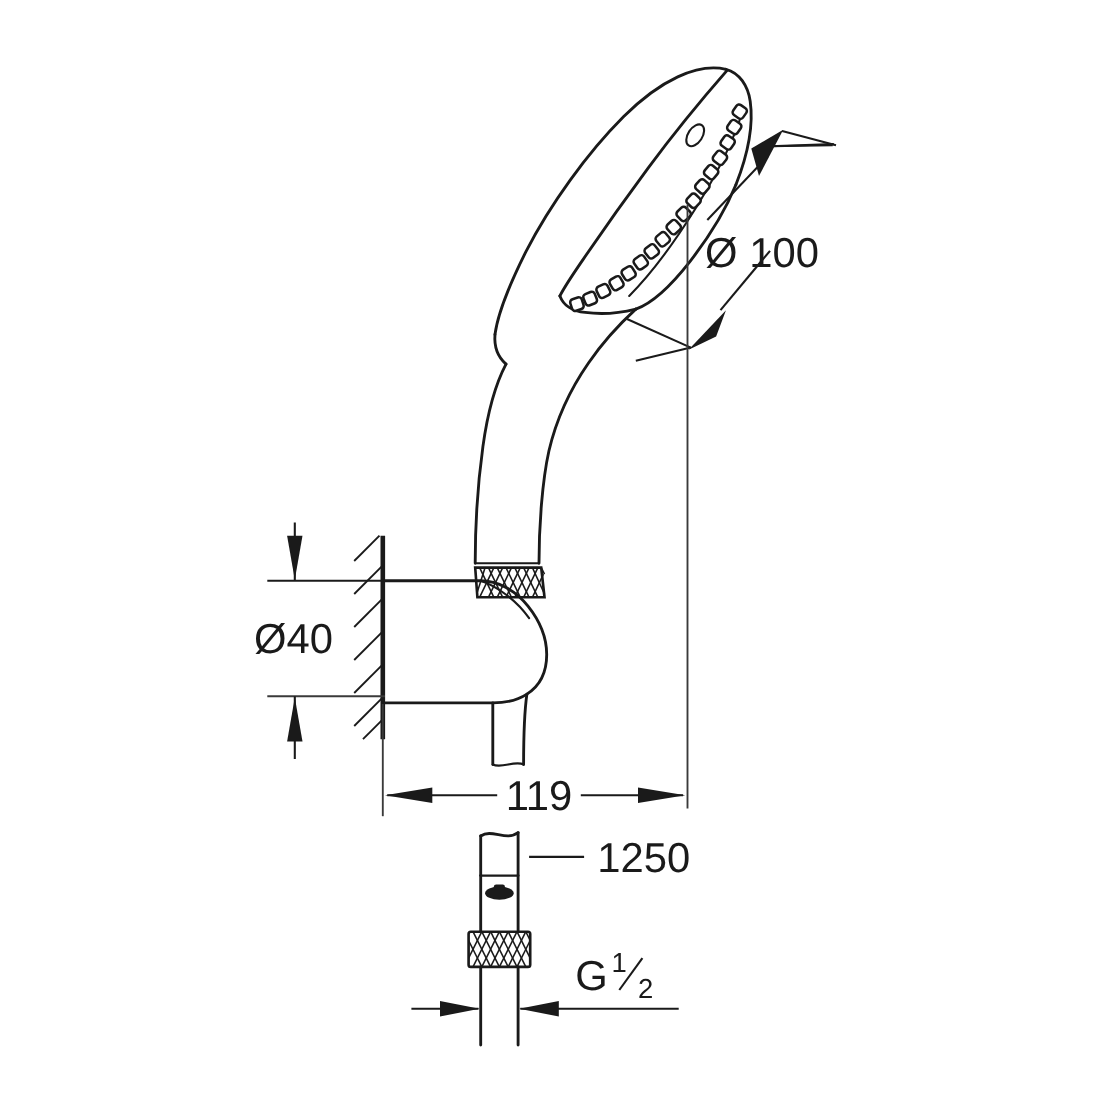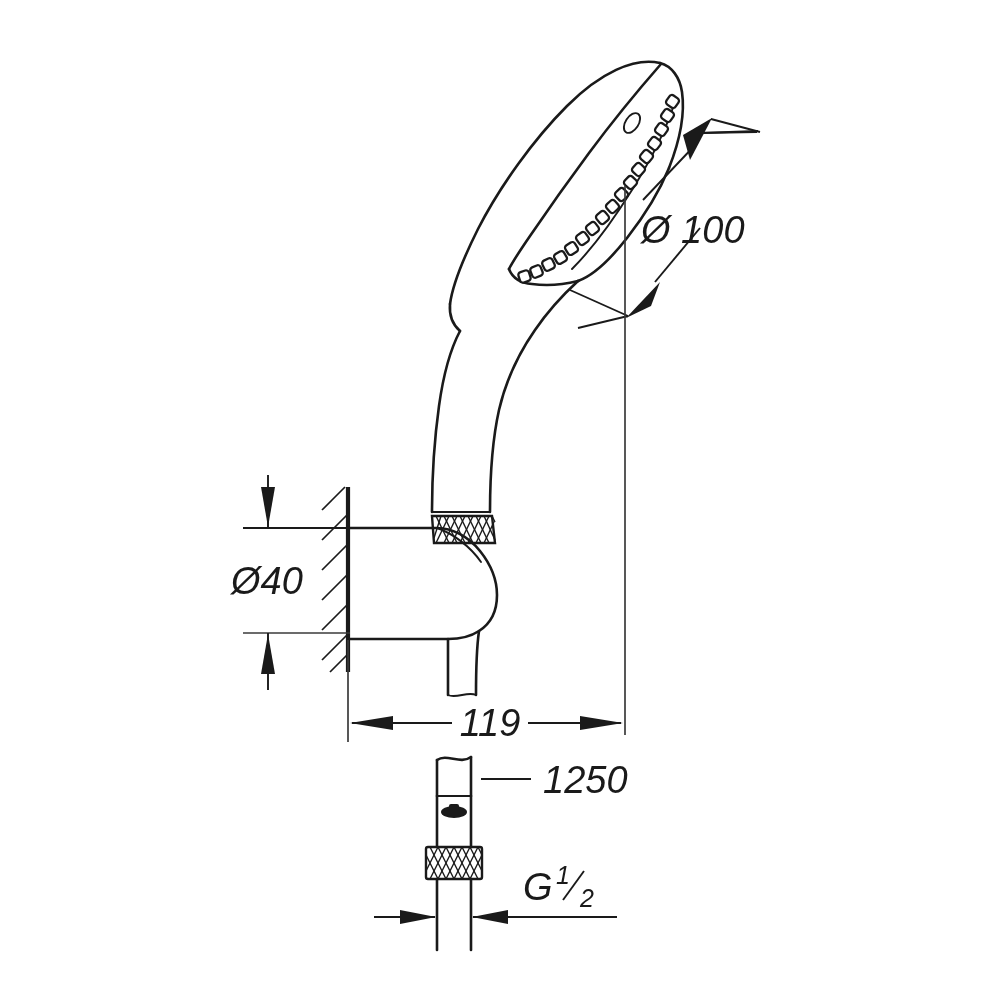--- a/index.html
+++ b/index.html
@@ -11,21 +11,20 @@
     width: 1000px;
     height: 1000px;
     font-family: "Liberation Sans", sans-serif;
     overflow: hidden;
   }
   #drawing-root {
     position: relative;
     width: 1000px;
     height: 888px;
     background: #ffffff;
-    font-style: italic;
   }
   svg#tech-drawing {
     position: absolute;
     top: 0;
     left: 0;
     width: 1000px;
     height: 1000px;
     display: block;
   }
   .dim-text {

